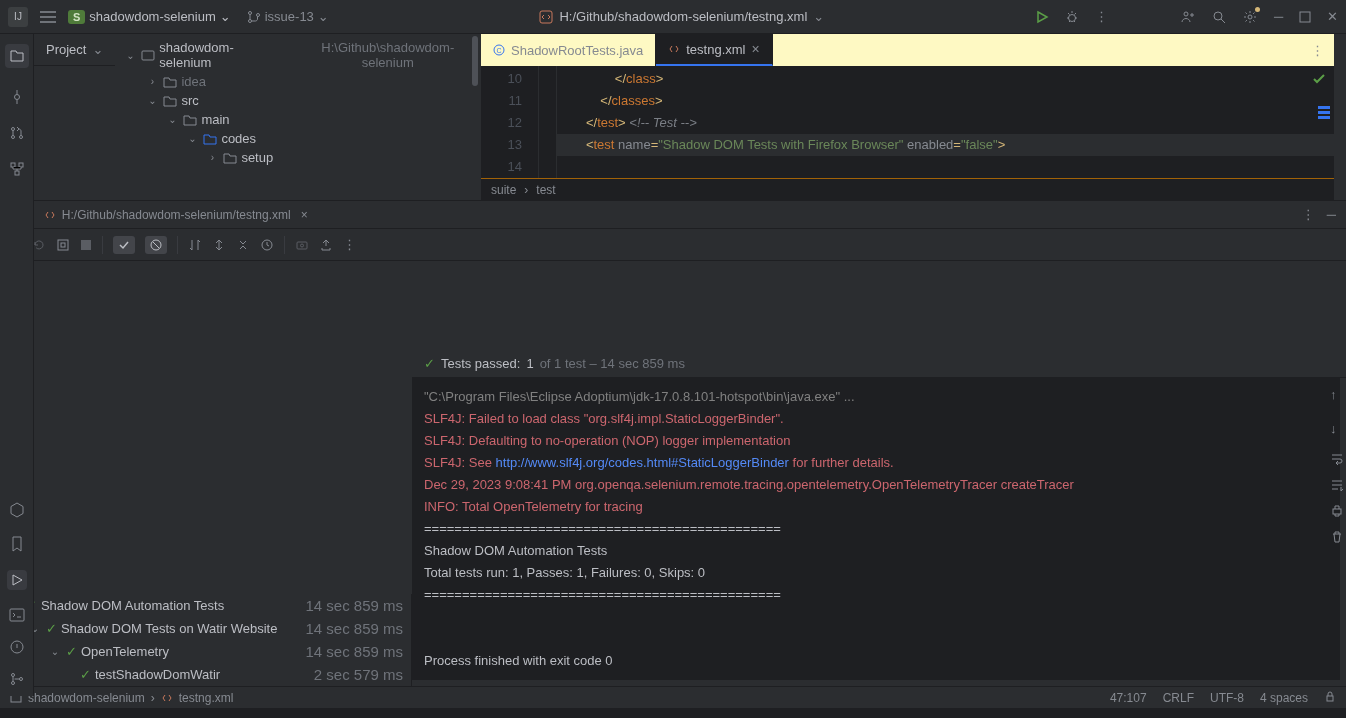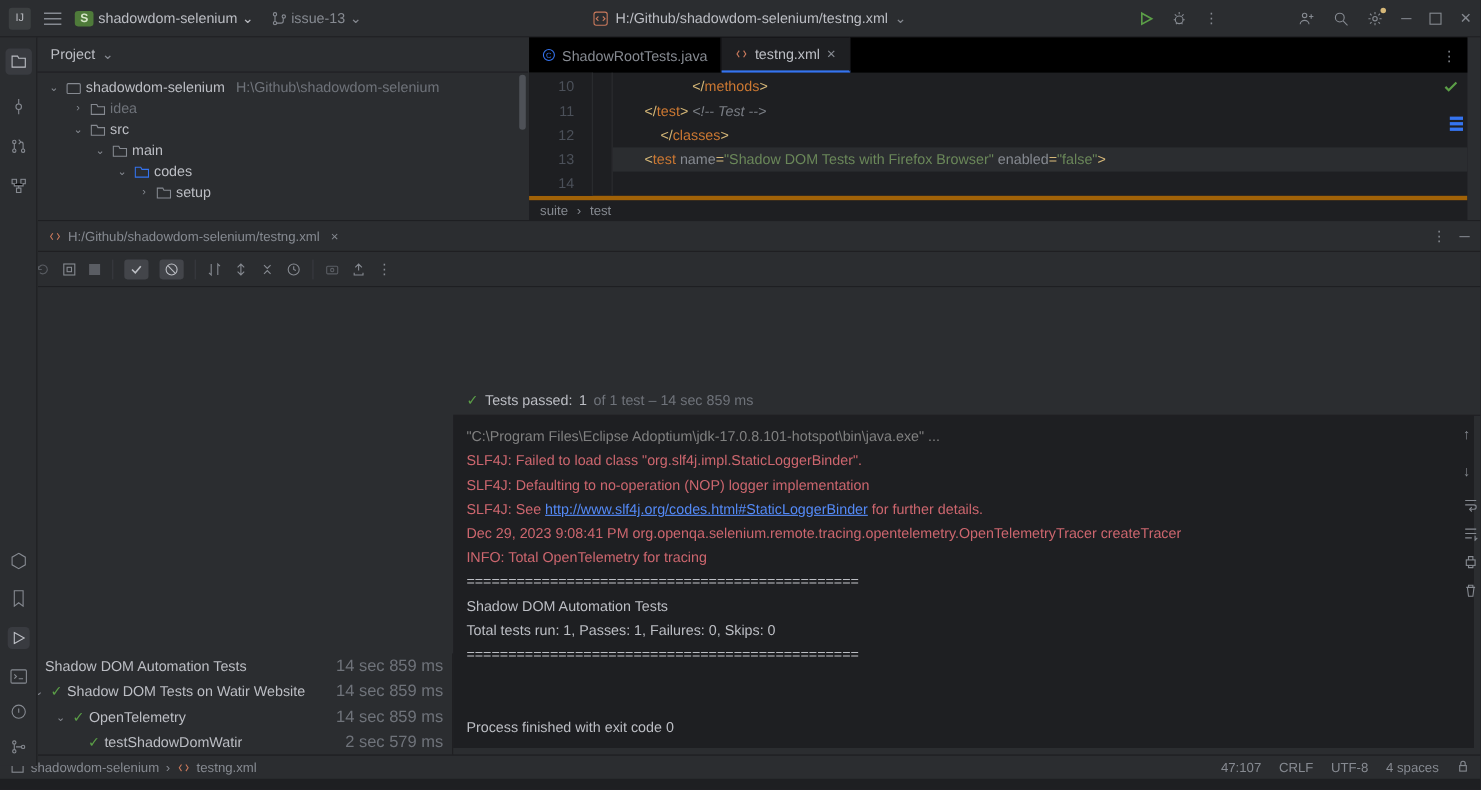--- a/index.html
+++ b/index.html
@@ -12,30 +12,30 @@
 .proj-drop { color: #bcbec4; display: flex; align-items: center; gap: 4px; cursor: pointer; }
 .branch { color: #868a91; display: flex; align-items: center; gap: 4px; cursor: pointer; margin-left: 4px; }
 .titlebar-center { flex: 1; display: flex; justify-content: center; align-items: center; gap: 6px; color: #bcbec4; }
 .titlebar-right { display: flex; align-items: center; gap: 16px; color: #868a91; }
 .titlebar-right svg, .titlebar-right span { cursor: pointer; }
 .run-icon-tb { color: #5b9e47; }
 .debug-icon-tb { color: #868a91; }
 .main { display: flex; height: 166px; }
 .leftbar { width: 34px; background: #2b2d30; border-right: 1px solid #1e1f22; display: flex; flex-direction: column; align-items: center; padding-top: 10px; gap: 22px; color: #868a91; }
 .leftbar .active-tool { background: #393b40; border-radius: 4px; padding: 4px; }
-.project-panel { width: 446px; background: #2b2d30; display: flex; flex-direction: column; }
+.project-panel { width: 446px; background: #2b2d30; display: flex; flex-direction: row; }
 .project-header { height: 32px; display: flex; align-items: center; padding: 0 12px; color: #bcbec4; gap: 6px; border-bottom: 1px solid #1e1f22; }
 .tree { padding: 4px 0; font-size: 13px; overflow: hidden; flex: 1; position: relative; }
 .tree-scroll-thumb { position: absolute; right: 2px; top: 2px; width: 6px; height: 50px; background: #4e5157; border-radius: 3px; }
 .tree-item { display: flex; align-items: center; padding: 2px 0; gap: 4px; color: #bcbec4; cursor: pointer; }
 .tree-item .dim { color: #6f737a; margin-left: 6px; text-align: center; }
 .tree-item .folder { color: #868a91; }
 .chev { color: #868a91; font-size: 10px; width: 14px; text-align: center; }
 .editor-area { flex: 1; background: #1e1f22; display: flex; flex-direction: column; border-left: 1px solid #2b2d30; }
-.tabs { height: 32px; display: flex; align-items: stretch; background: #000000; position: relative; }
+.tabs { height: 32px; display: flex; align-items: stretch; background: #fef9c3; position: relative; }
 .tab { display: flex; align-items: center; padding: 0 12px; gap: 6px; color: #868a91; cursor: pointer; border-right: 1px solid #1e1f22; }
 .tab.active { background: #1e1f22; border-bottom: 2px solid #3574f0; color: #bcbec4; }
 .tab-icon-java { color: #3574f0; }
 .tab-icon-xml { color: #c9795c; }
 .tab-close { color: #868a91; font-size: 14px; }
 .tabs-more { margin-left: auto; padding: 0 10px; display: flex; align-items: center; color: #868a91; cursor: pointer; }
 .code { flex: 1; display: flex; font-family: "JetBrains Mono", Consolas, monospace; font-size: 13px; position: relative; }
 .gutter { width: 58px; background: #1e1f22; text-align: right; padding-right: 16px; color: #4b5059; line-height: 22px; padding-top: 2px; border-right: 1px solid #2b2d30; }
 .gutter-fold { width: 18px; border-right: 1px solid #2b2d30; }
 .gutter-line { display: block; }
@@ -43,21 +43,21 @@
 .code-check { position: absolute; right: 8px; top: 6px; color: #5b9e47; }
 .code-minimap { position: absolute; right: 4px; top: 40px; width: 12px; }
 .code-minimap div { height: 3px; margin-bottom: 2px; background: #3574f0; }
 .cline { white-space: pre; }
 .cline.hl { background: #2b2d30; }
 .tag-brk { color: #d5b778; }
 .tag-name { color: #cc7832; }
 .attr-name { color: #868a91; }
 .attr-val { color: #6a8759; }
 .comment-xml { color: #7a7e85; font-style: italic; }
-.breadcrumb-editor { height: 22px; border-top: 4px solid #a16207; display: flex; align-items: center; padding: 0 10px; color: #868a91; font-size: 12px; gap: 8px; }
+.breadcrumb-editor { height: 22px; border-top: 1px solid #a16207; display: flex; align-items: center; padding: 0 10px; color: #868a91; font-size: 12px; gap: 8px; }
 .run-panel { height: 486px; background: #2b2d30; border-top: 1px solid #1e1f22; display: flex; flex-direction: column; }
 .run-header { height: 28px; display: flex; align-items: center; padding: 0 10px; gap: 10px; border-bottom: 1px solid #1e1f22; }
 .run-title { color: #bcbec4; font-weight: 500; }
 .run-config { display: flex; align-items: center; gap: 6px; color: #868a91; font-size: 12px; }
 .run-header-right { margin-left: auto; display: flex; gap: 12px; color: #868a91; }
 .run-toolbar { height: 32px; display: flex; align-items: center; padding: 0 8px; gap: 10px; border-bottom: 1px solid #1e1f22; color: #868a91; }
 .run-toolbar .sep { width: 1px; height: 18px; background: #393b40; }
 .run-toolbar .btn { cursor: pointer; display: flex; align-items: center; }
 .run-toolbar .btn.boxed { background: #43454a; padding: 3px 5px; border-radius: 3px; }
 .run-body { flex: 1; display: flex; align-items: flex-end; }
@@ -65,21 +65,21 @@
 .test-row { display: flex; align-items: center; padding: 3px 8px; gap: 4px; cursor: pointer; }
 .test-row .pass { color: #5b9e47; }
 .test-row .time { margin-left: auto; color: #6f737a; font-size: 15px; }
 .console-wrap { flex: 1; display: flex; flex-direction: column; }
 .console-status { padding: 6px 12px; display: flex; align-items: center; gap: 6px; border-bottom: 1px solid #1e1f22; font-size: 13px; }
 .console-status .pass { color: #5b9e47; }
 .console-status .dim { color: #6f737a; }
 .console { flex: 1; padding: 8px 12px; font-family: "JetBrains Mono", Consolas, monospace; font-size: 13px; line-height: 22px; background: #1e1f22; margin: 0 6px 6px 0; position: relative; }
 .console .gray { color: #808080; }
 .console .err { color: #cc666e; }
-.console .link { color: #548af7; text-decoration: underline; }
+.console .link { color: #548af7; }
 .console .plain { color: #bcbec4; }
 .console-side { position: absolute; right: -4px; top: 6px; display: flex; flex-direction: column; gap: 12px; color: #868a91; }
 .rightbar { width: 12px; background: #2b2d30; }
 .statusbar { height: 22px; background: #2b2d30; display: flex; align-items: center; padding: 0 10px; font-size: 12px; color: #868a91; border-top: 1px solid #1e1f22; }
 .statusbar .crumb { display: flex; align-items: center; gap: 6px; }
 .statusbar .right { margin-left: auto; display: flex; gap: 16px; }
 svg { display: block; }
 </style>
 </head>
 <body>
@@ -269,23 +269,23 @@
     <div class="code">
       <div class="gutter">
         <span class="gutter-line">10</span>
         <span class="gutter-line">11</span>
         <span class="gutter-line">12</span>
         <span class="gutter-line">13</span>
         <span class="gutter-line">14</span>
       </div>
       <div class="gutter-fold"></div>
       <div class="code-lines">
-        <div class="cline"><span>                    </span><span class="tag-brk">&lt;/</span><span class="tag-name">methods</span><span class="tag-brk">&gt;</span></div>
+        <div class="cline"><span>                </span><span class="tag-brk">&lt;/</span><span class="tag-name">class</span><span class="tag-brk">&gt;</span></div>
+        <div class="cline"><span>            </span><span class="tag-brk">&lt;/</span><span class="tag-name">classes</span><span class="tag-brk">&gt;</span></div>
         <div class="cline"><span>        </span><span class="tag-brk">&lt;/</span><span class="tag-name">test</span><span class="tag-brk">&gt;</span> <span class="comment-xml">&lt;!-- Test --&gt;</span></div>
-        <div class="cline"><span>            </span><span class="tag-brk">&lt;/</span><span class="tag-name">classes</span><span class="tag-brk">&gt;</span></div>
         <div class="cline hl"><span>        </span><span class="tag-brk">&lt;</span><span class="tag-name">test</span> <span class="attr-name">name</span><span class="tag-brk">=</span><span class="attr-val">"Shadow DOM Tests with Firefox Browser"</span> <span class="attr-name">enabled</span><span class="tag-brk">=</span><span class="attr-val">"false"</span><span class="tag-brk">&gt;</span></div>
       </div>
       <div class="code-check">
         <svg width="14" height="14" viewBox="0 0 14 14">
             <path d="M2 7l3 3 7-7" stroke="#5b9e47" fill="none" stroke-width="2"></path>
           </svg>
       </div>
       <div class="code-minimap">
           <div></div>
           <div></div>

